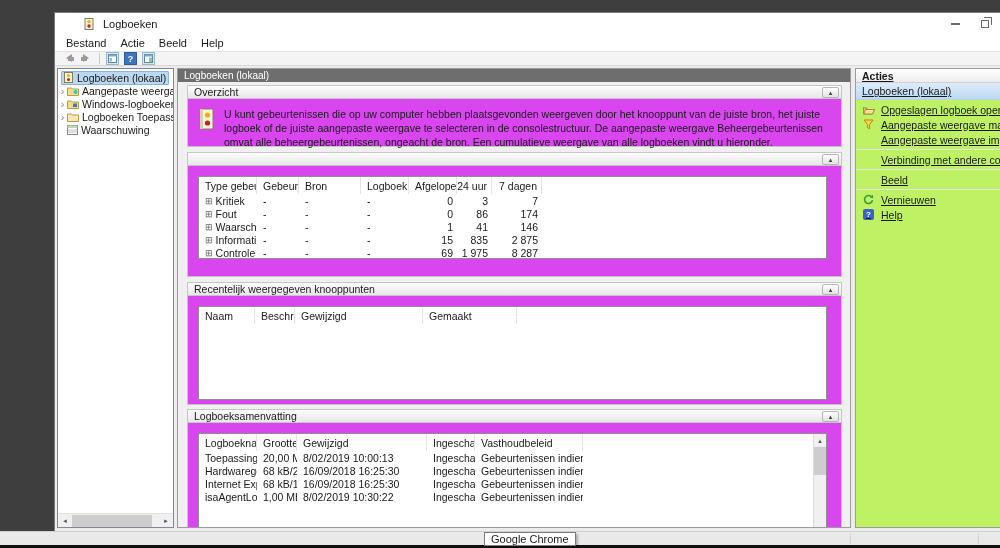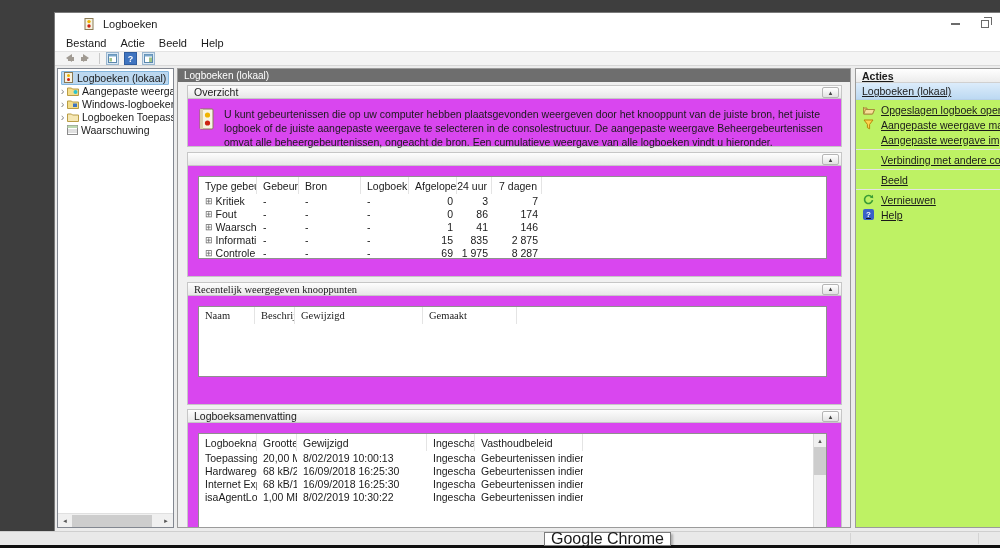--- a/index.html
+++ b/index.html
@@ -85,21 +85,21 @@
   .act-title { height:14px; background:linear-gradient(#fff,#ececec); border-bottom:1px solid #d0d0d0; font-weight:bold; font-size:10.5px; padding:1px 0 0 6px; }
   .act-context { height:17px; background:linear-gradient(#dcecfb,#bcd9f2); border-bottom:1px solid #b7d0e8; font-size:10.5px; padding:2px 0 0 6px; }
   .action-item { height:15px; display:flex; align-items:center; font-size:10.5px; white-space:nowrap; overflow:hidden; }
   .action-icon { width:13px; margin:0 6px 0 6px; flex:none; display:flex; justify-content:center; }
   .help-chip { width:11px; height:11px; background:#3a62c8; border-radius:2px; color:#fff; font-size:8px; font-weight:bold; text-align:center; line-height:11px; }
   .action-sep { height:1px; background:#e4e4e4; margin:2px 0; }
 
   
   #taskbar { position:absolute; left:0; right:0; top:531px; height:14px; background:#e9e9e9; border-top:1px solid #cfcfcf; }
   .tb-div { position:absolute; top:1px; bottom:1px; width:1px; background:#d4d4d4; }
-  #tooltip { position:absolute; left:544px; top:532px; height:14px; background:#fff; border:1px solid #7c7c7c; font-size:16px; padding:0 6px; display:flex; align-items:center; box-shadow:2px 2px 2px rgba(0,0,0,0.25); z-index:5; }
+  #tooltip { position:absolute; left:484px; top:532px; height:14px; background:#fff; border:1px solid #7c7c7c; font-size:11px; padding:0 6px; display:flex; align-items:center; box-shadow:2px 2px 2px rgba(0,0,0,0.25); z-index:5; }
   #bottomstrip { position:absolute; left:0; right:0; bottom:0; height:3px; background:#101010; }
 </style>
 </head>
 <body>
 
 <div id="window">
 
   <div class="titlebar">
     <span class="ticon">
       <svg width="12" height="12" viewBox="0 0 12 12">
@@ -322,27 +322,27 @@
                 <div>-</div>
                 <div class="num">69</div>
                 <div class="num">1 975</div>
                 <div class="num">8 287</div>
                 <div></div>
               </div>
             </div>
           </div>
         </div>
 
-        <div class="section" style="margin-bottom:4px;font-family:Liberation Serif, serif;">
+        <div class="section" style="margin-bottom:4px;">
           <div class="sec-header">
             <span>Recentelijk weergegeven knooppunten</span>
             <span class="collapse-btn">▴</span>
           </div>
           <div class="sec-body" style="height:109px; padding:5px 7px 9px 5px;">
-            <div class="tblwrap" style="height:71px;">
+            <div class="tblwrap" style="height:94px;">
               <div class="grid g-rec ghead">
                 <div>Naam</div>
                 <div>Beschrijvi...</div>
                 <div>Gewijzigd</div>
                 <div>Gemaakt</div>
                 <div class="fill"></div>
               </div>
             </div>
           </div>
         </div>

